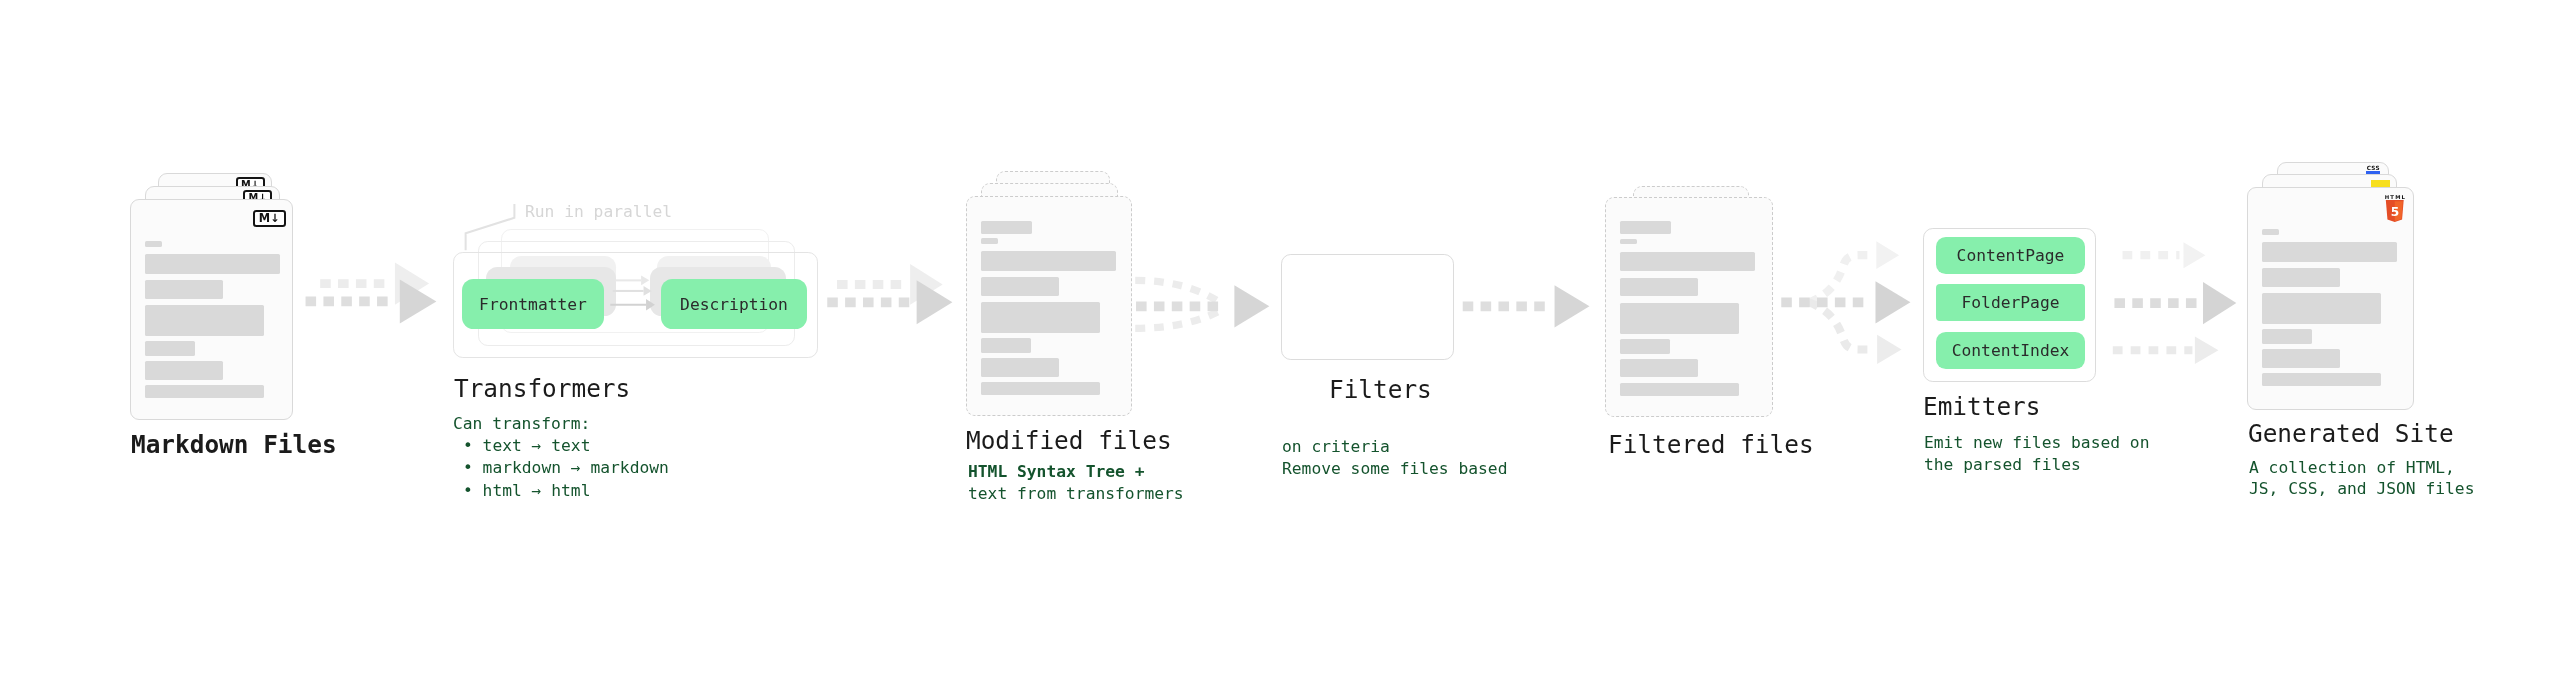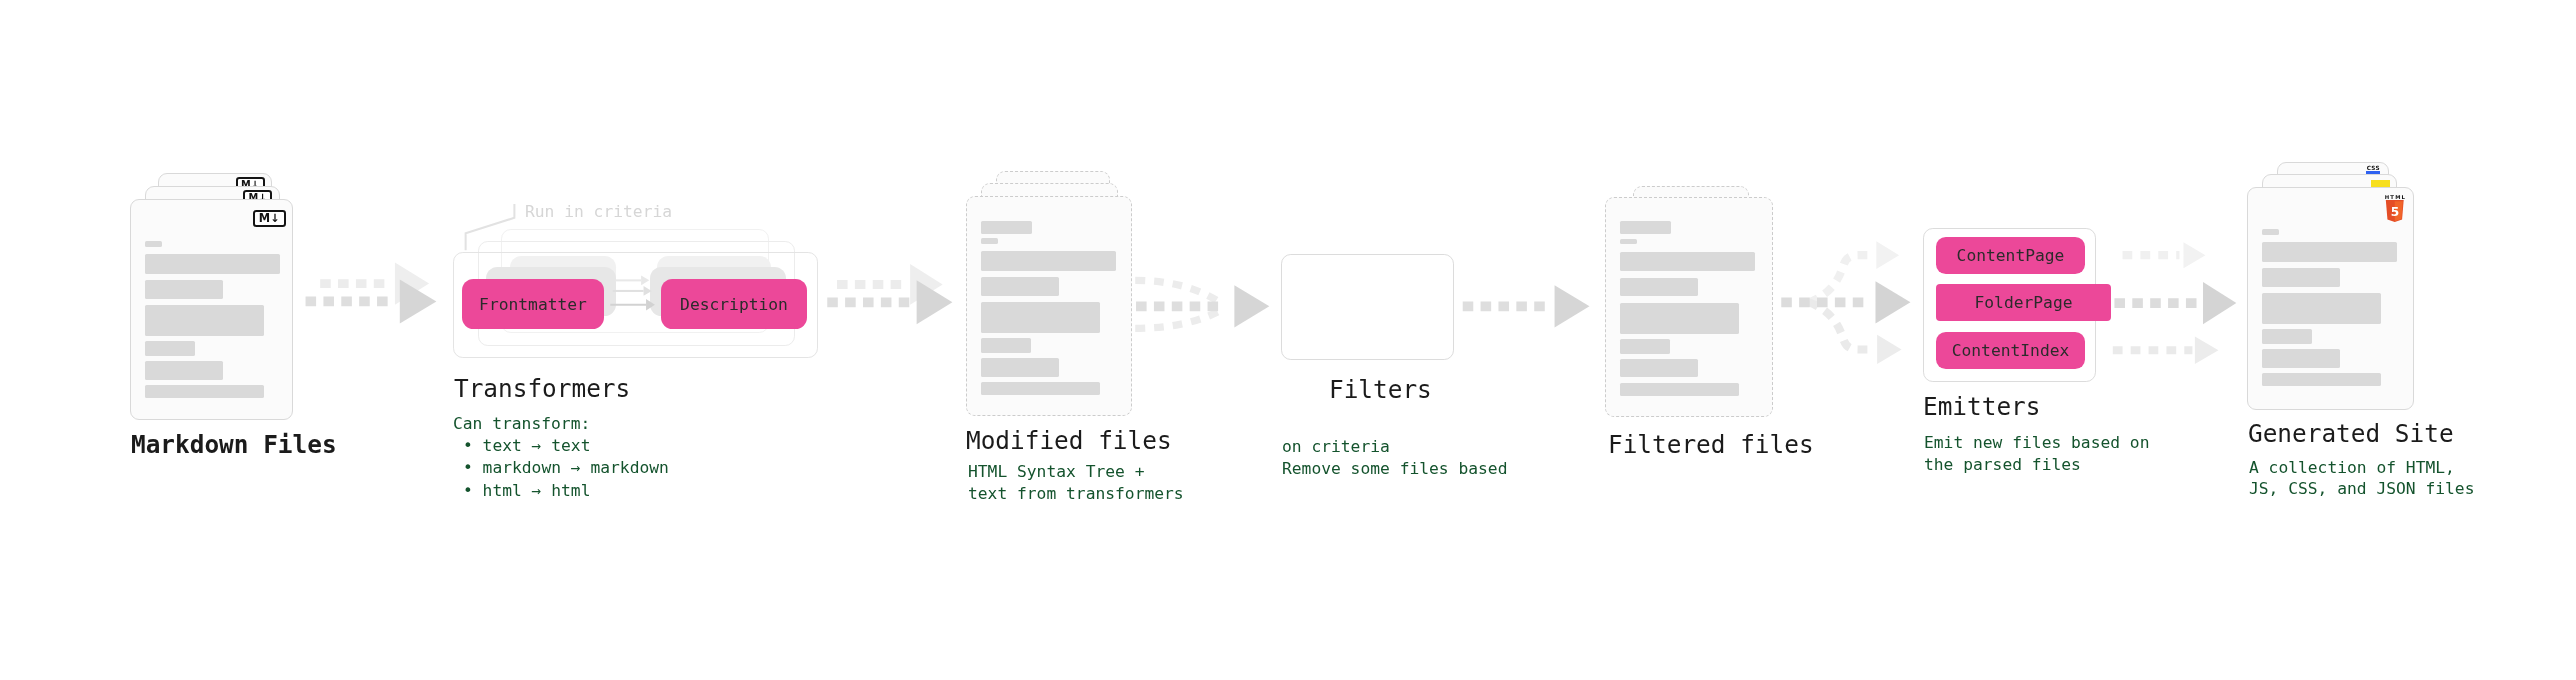--- a/index.html
+++ b/index.html
@@ -43,21 +43,21 @@
   .html5-badge { position:absolute; right:7.3px; top:5.7px; width:21px; text-align:center; }
   .html5-badge .word { display:block; font-family:"DejaVu Sans","Liberation Sans",sans-serif;
                        font-size:5.3px; font-weight:bold; color:#111; letter-spacing:1.2px; }
 
   
   .tbox { position:absolute; border:1.6px solid #e4e4e4; border-radius:9.8px; box-sizing:border-box; }
   .tbox.mid  { border-color:#ececec; }
   .tbox.back { border-color:#f1f1f1; }
   .obox { position:absolute; border:1.6px solid #dcdcdc; border-radius:9.8px; background:#ffffff; box-sizing:border-box; }
   .pill {
-    position:absolute; background:#ec4899; border-radius:11.4px;
+    position:absolute; background:#86efac; border-radius:11.4px;
     display:flex; align-items:center; justify-content:center;
     font-size:16.3px; color:#2b2b2b; white-space:pre;
   }
   .pill.g1 { background:#e7e7e7; }
   .pill.g2 { background:#f1f1f1; }
 
   
   .title { position:absolute; font-size:24.4px; color:#1b1b1b; white-space:pre; }
   .body-text { position:absolute; font-size:16.3px; color:#14532d; white-space:pre; }
   .note { position:absolute; font-size:16.3px; color:#d6d6d6; white-space:pre; }
@@ -83,21 +83,21 @@
         <i></i>
         <i></i>
         <i></i>
         <i></i>
         <i></i>
         <i></i>
     </div>
   </div>
   <div class="title" style="left:131px;top:430px;font-weight:bold;">Markdown Files</div>
 
-  <div class="note" style="left:525px;top:202px;">Run in criteria</div>
+  <div class="note" style="left:525px;top:202px;">Run in parallel</div>
 
   <div class="tbox back" style="left:501px;top:229px;width:268px;height:104px;"></div>
   <div class="tbox mid" style="left:478px;top:241px;width:317px;height:105px;"></div>
   <div class="tbox" style="left:453px;top:252px;width:365px;height:106px;"></div>
 
   <div class="pill g2" style="left:510px;top:256px;width:106px;height:47px;"></div>
   <div class="pill g2" style="left:657px;top:256px;width:114px;height:47px;"></div>
   <div class="pill g1" style="left:486px;top:267px;width:130px;height:49px;"></div>
   <div class="pill g1" style="left:650px;top:267px;width:136px;height:49px;"></div>
 
@@ -118,21 +118,21 @@
         <i></i>
         <i></i>
         <i></i>
         <i></i>
         <i></i>
         <i></i>
         <i></i>
     </div>
   </div>
   <div class="title" style="left:966px;top:426px;">Modified files</div>
-  <div class="body-text" style="left:968px;top:462px;">HTML Syntax Tree +</div>
+  <div class="body-text" style="left:968px;top:462px;font-weight:bold;">HTML Syntax Tree +</div>
   <div class="body-text" style="left:968px;top:484px;">text from transformers</div>
 
   <div class="obox" style="left:1281px;top:254px;width:173px;height:106px;"></div>
   <div class="title" style="left:1281px;top:375px;margin-left:48px;">Filters</div>
   <div class="body-text" style="left:1282px;top:415px;margin-top:44px;">Remove some files based</div>
   <div class="body-text" style="left:1282px;top:437px;">on criteria</div>
 
   <div class="stack" style="left:1605px;top:186px;width:170px;height:232px;">
     <div class="card dashed" style="left:28.4px;top:0;width:116px;height:41px;"></div>
     <div class="card dashed bars" style="left:0;top:10.6px;width:168px;height:220px;">
@@ -143,21 +143,21 @@
         <i></i>
         <i></i>
         <i></i>
         <i></i>
     </div>
   </div>
   <div class="title" style="left:1608px;top:430px;">Filtered files</div>
 
   <div class="obox" style="left:1923px;top:228px;width:173px;height:154px;"></div>
   <div class="pill" style="left:1936px;top:237px;width:149px;height:37px;border-radius:9.8px;">ContentPage</div>
-  <div class="pill" style="left:1936px;top:284px;width:175px;height:37px;border-radius:4px;">FolderPage</div>
+  <div class="pill" style="left:1936px;top:284px;width:149px;height:37px;border-radius:4px;">FolderPage</div>
   <div class="pill" style="left:1936px;top:332px;width:149px;height:37px;border-radius:9.8px;">ContentIndex</div>
   <div class="title" style="left:1923px;top:392px;">Emitters</div>
   <div class="body-text" style="left:1924px;top:433px;">Emit new files based on</div>
   <div class="body-text" style="left:1924px;top:455px;">the parsed files</div>
 
   <div class="stack" style="left:2247px;top:162px;width:168px;height:249px;">
     <div class="card" style="left:30px;top:0;width:112px;height:49px;">
       <span class="css-badge">
         <span class="t">CSS</span>
         <span class="bar"></span>

